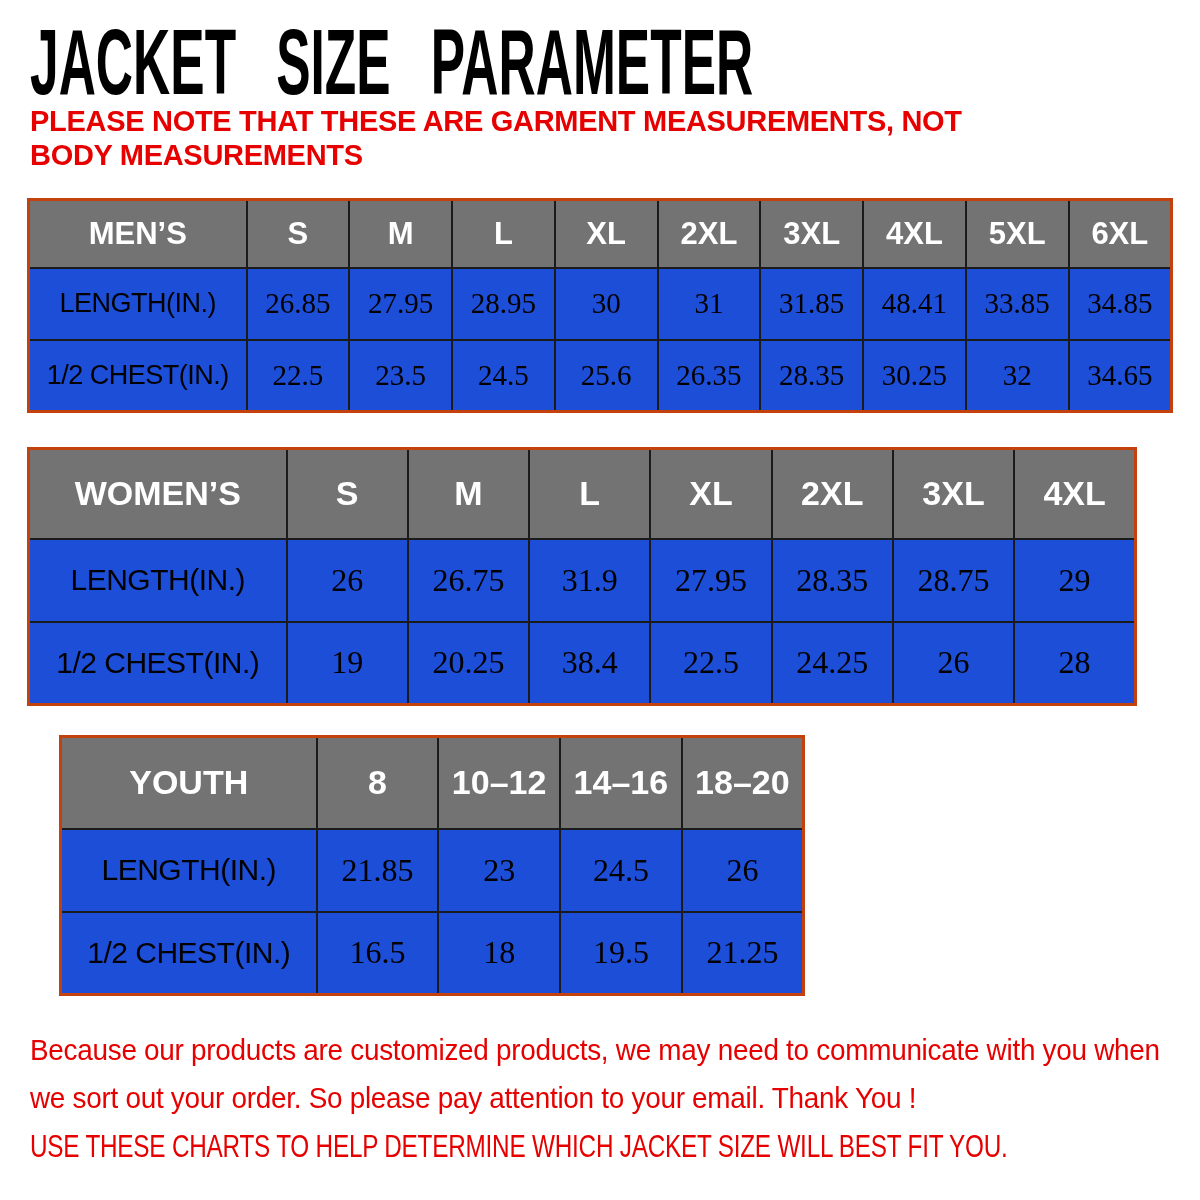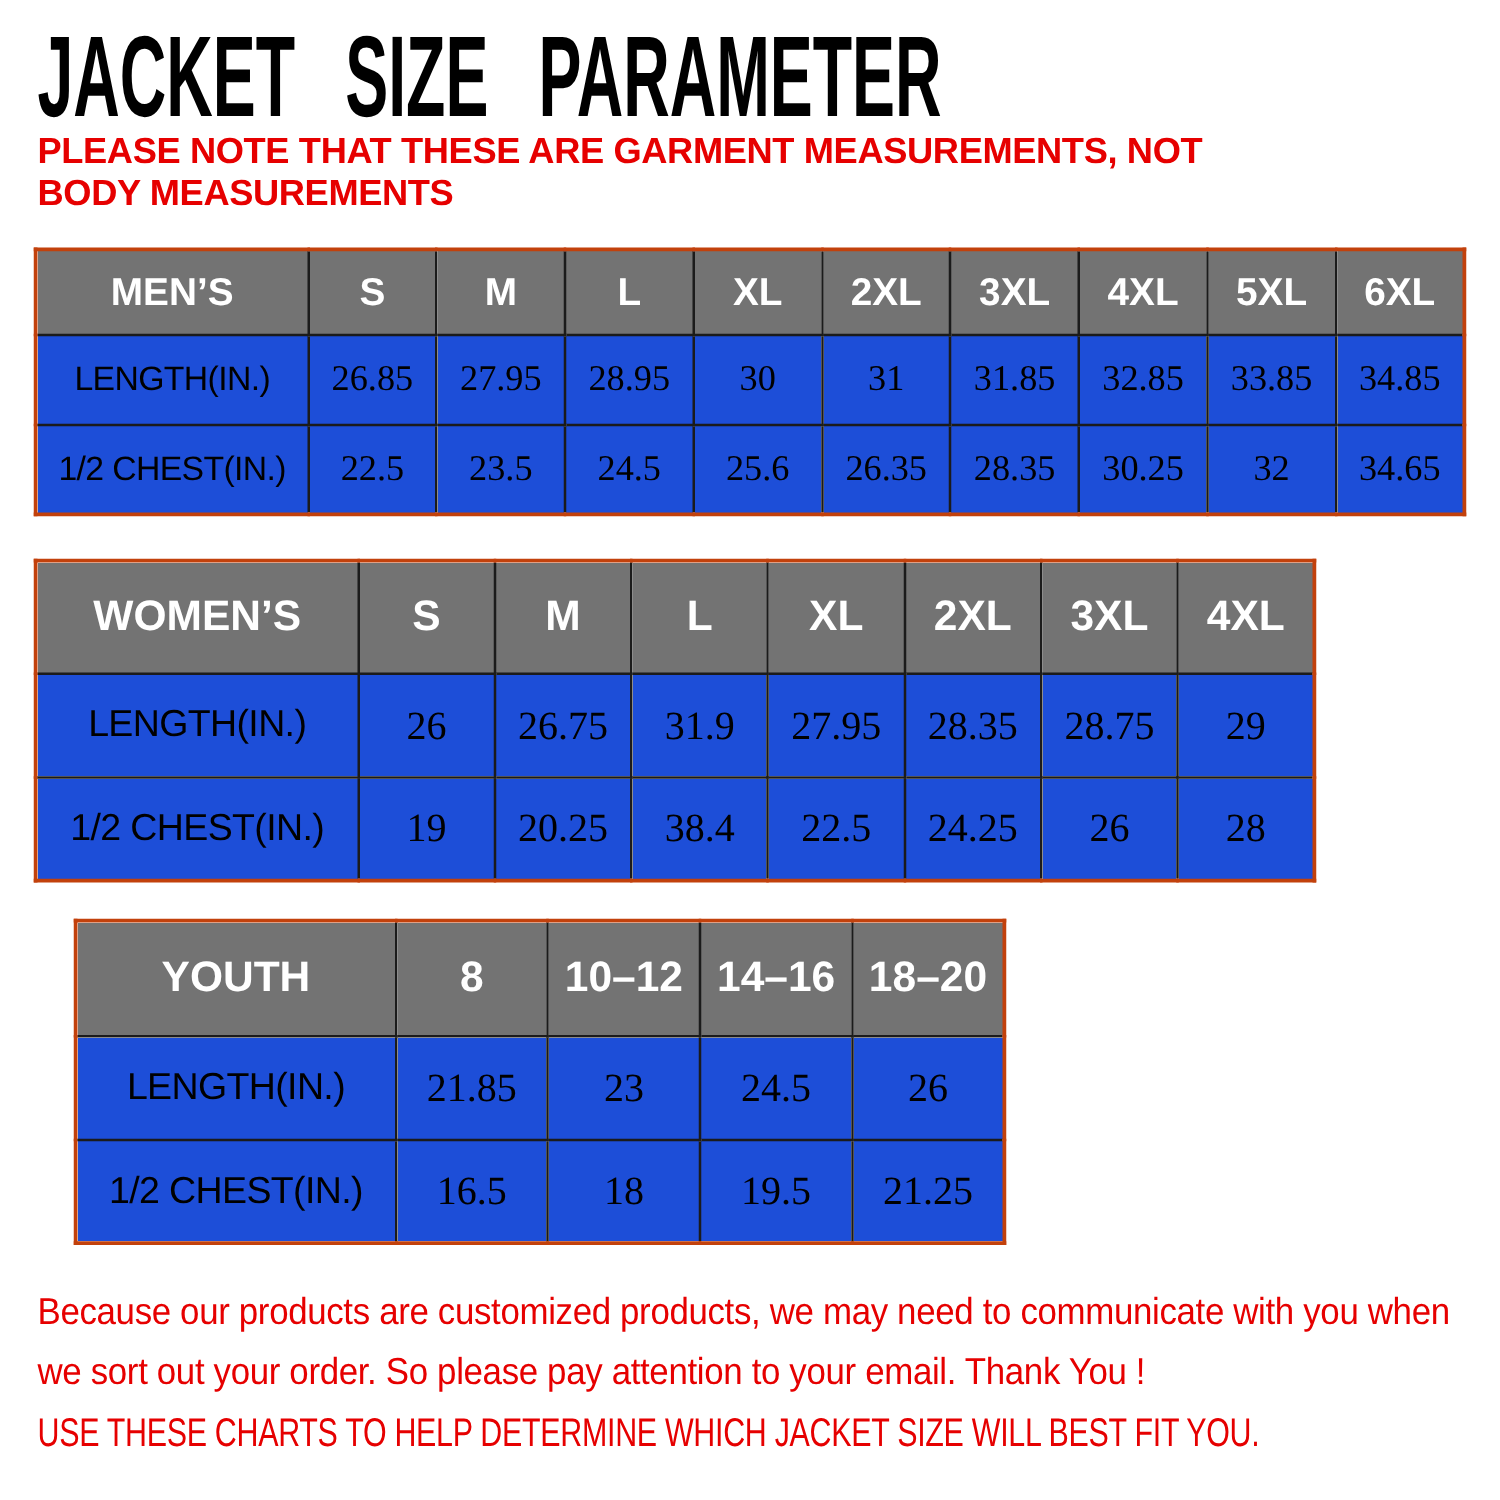--- a/index.html
+++ b/index.html
@@ -17,21 +17,21 @@
     word-spacing:0.50em;letter-spacing:0px;
   }
   .note{
     position:absolute;left:30px;top:104px;margin:0;
     width:965px;
     font-size:29px;font-weight:bold;line-height:1.18;
     color:#e60000;letter-spacing:-0.3px;
   }
   .table-wrap{position:absolute;}
   #table-mens  {left:27px;top:198px;width:1146px;height:215px;}
-  #table-womens{left:27px;top:447px;width:1026px;height:256px;}
+  #table-womens{left:27px;top:447px;width:1110px;height:256px;}
   #table-youth {left:27px;top:735px;width:746px;height:258px;margin-left:32px;}
 
   table.size-table{
     width:100%;height:100%;
     border-collapse:collapse;table-layout:fixed;
     border:3px solid #c2410c;
   }
   .size-table th,.size-table td{
     border:2px solid #1b1b1b;
     padding:0;text-align:center;vertical-align:middle;
@@ -127,21 +127,21 @@
         </thead>
         <tbody>
           <tr>
             <td class="row-label">LENGTH(IN.)</td>
             <td>26.85</td>
             <td>27.95</td>
             <td>28.95</td>
             <td>30</td>
             <td>31</td>
             <td>31.85</td>
-            <td>32.85</td>
+            <td>48.41</td>
             <td>33.85</td>
             <td>34.85</td>
           </tr>
           <tr>
             <td class="row-label">1/2 CHEST(IN.)</td>
             <td>22.5</td>
             <td>23.5</td>
             <td>24.5</td>
             <td>25.6</td>
             <td>26.35</td>

